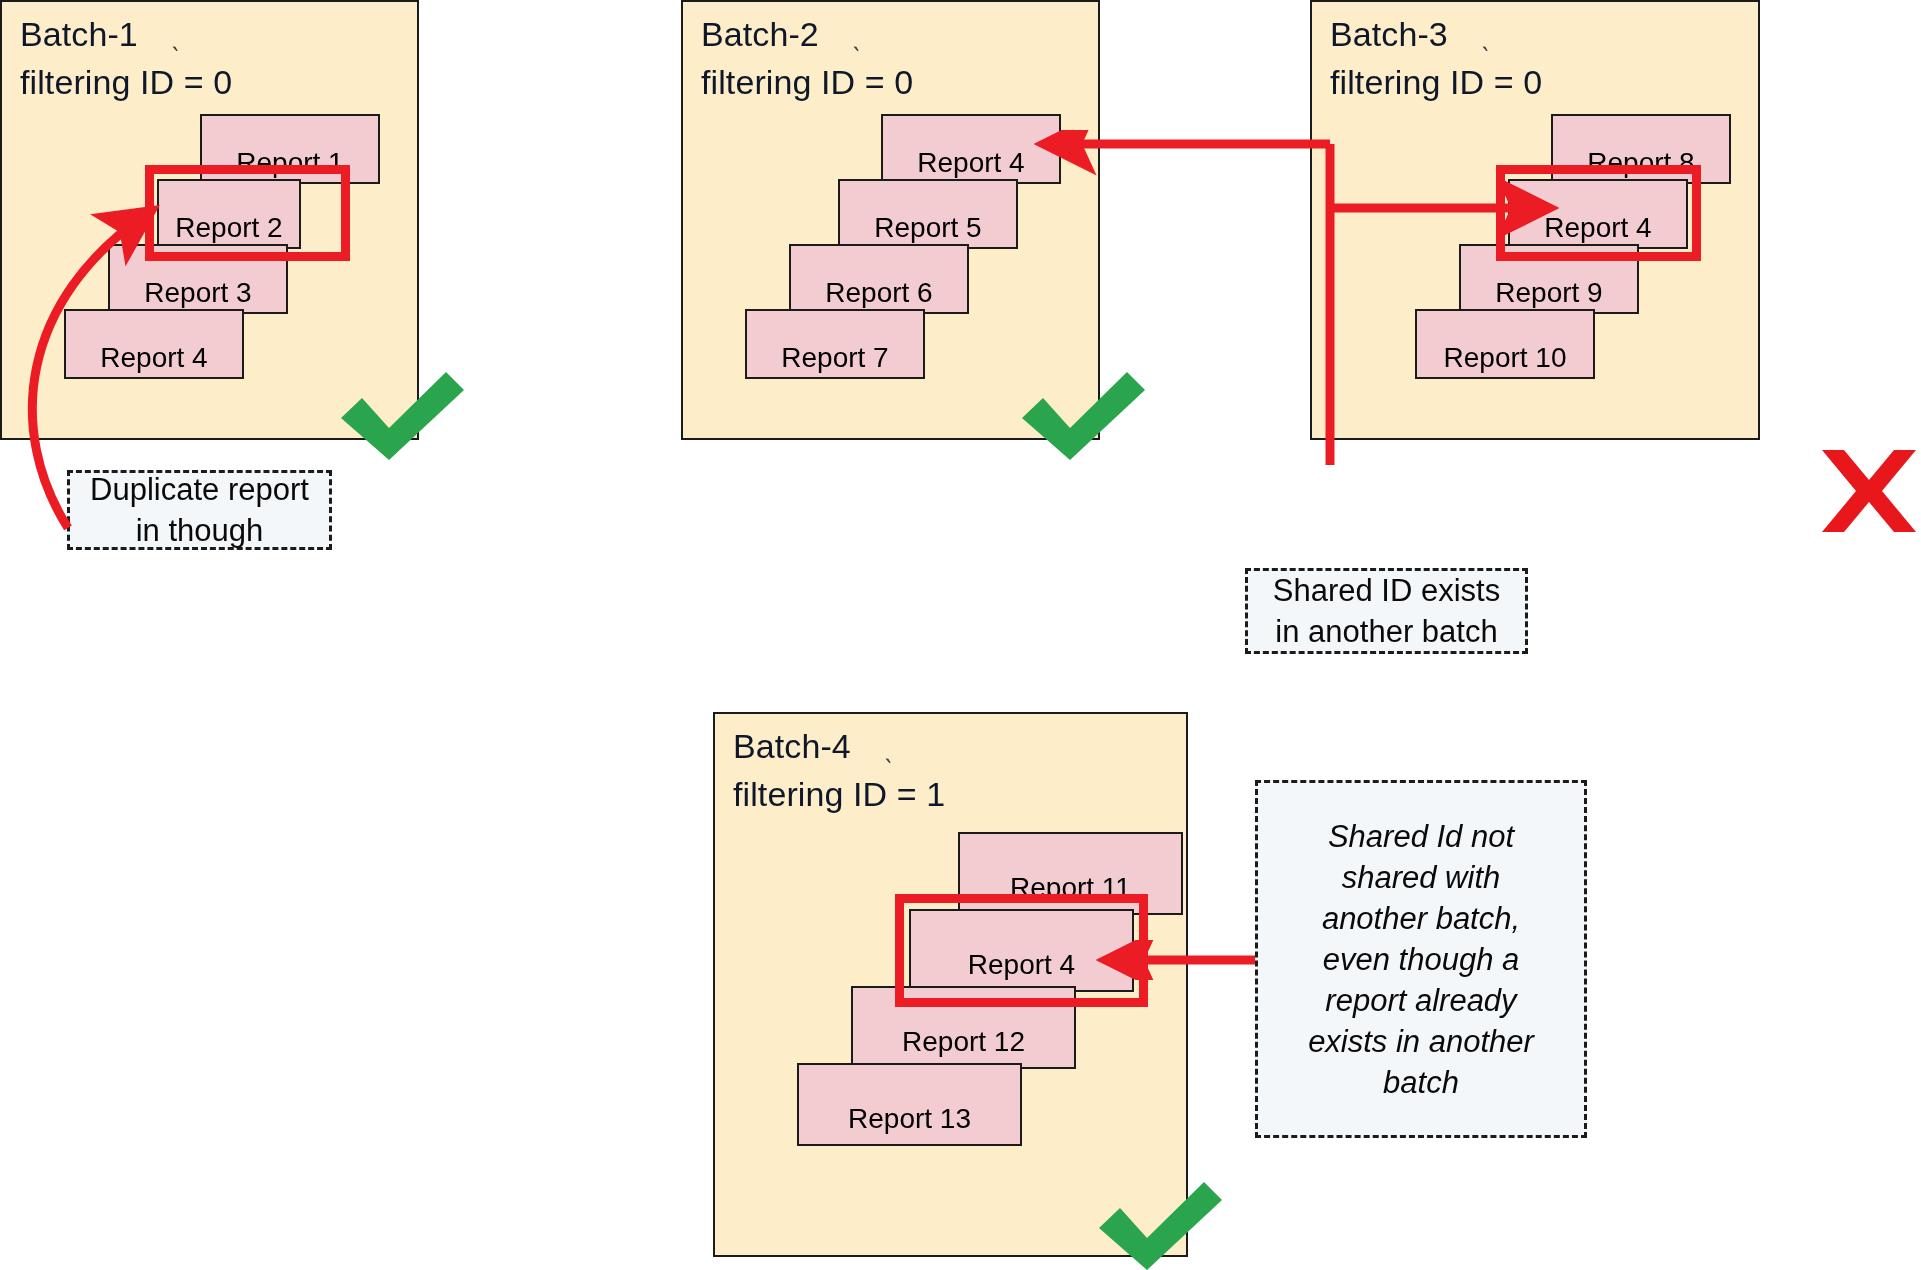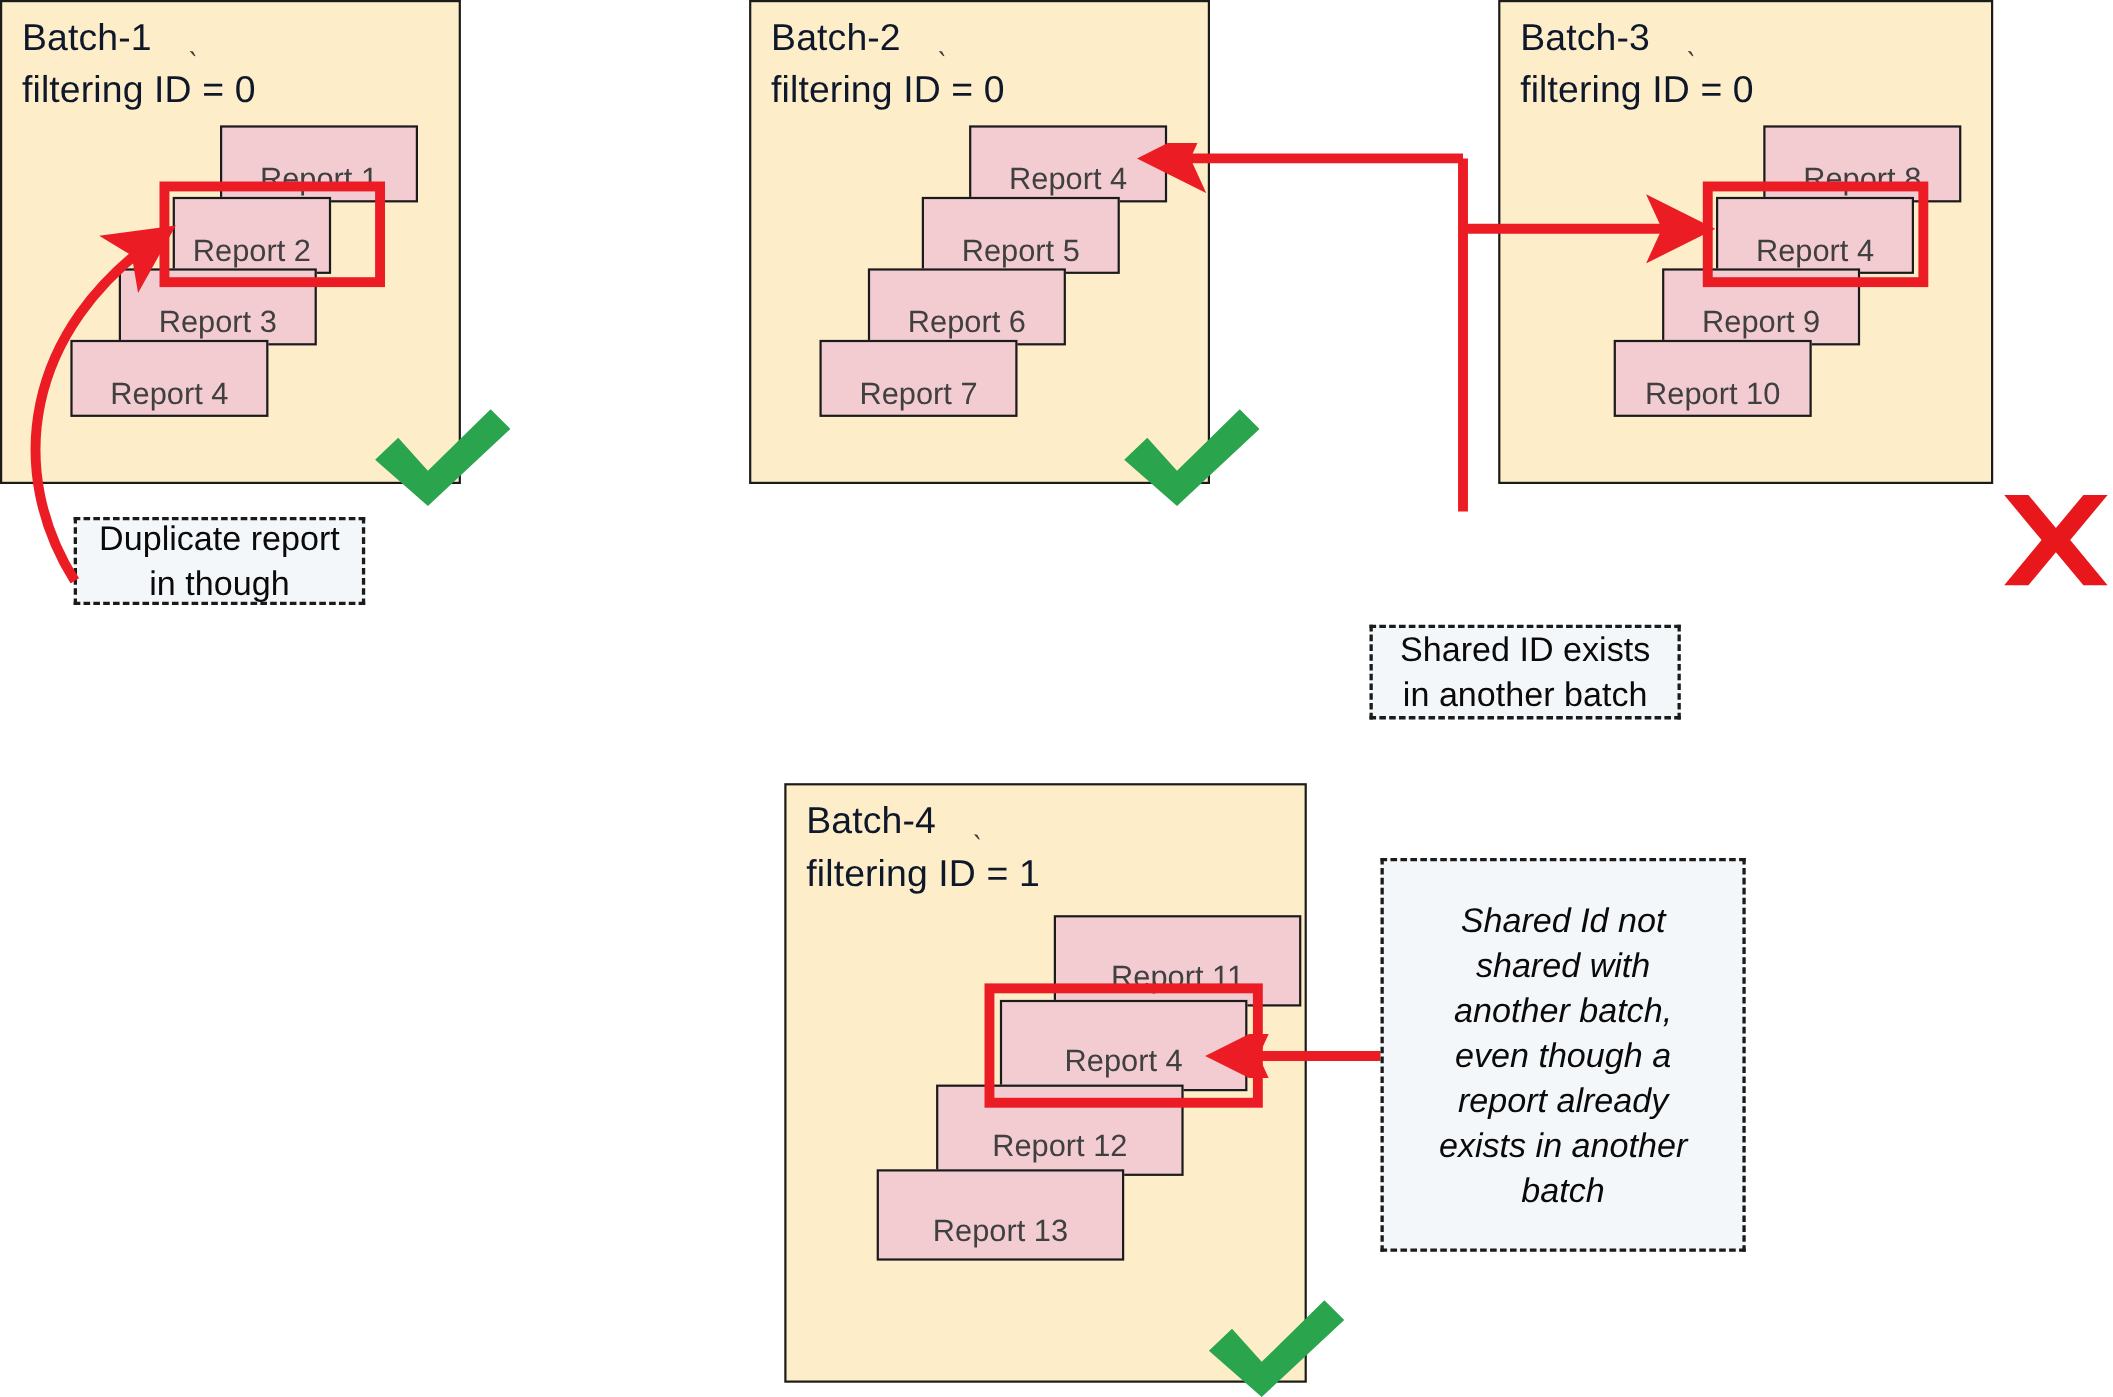--- a/index.html
+++ b/index.html
@@ -7,21 +7,21 @@
        font-family:"Liberation Sans","DejaVu Sans",sans-serif;}
   #stage{position:absolute;left:0;top:0;width:1921px;height:1270px;}
 
   .batch{position:absolute;background:#fdeec9;border:2px solid #1b1b1b;box-sizing:border-box;}
   .batch-title{position:absolute;left:18px;top:8px;font-size:34px;line-height:48px;
                color:#0f172a;white-space:pre;letter-spacing:.1px;}
   .tickmark{position:absolute;font-size:26px;color:#3a3a3a;line-height:1;
             transform:rotate(8deg);}
 
   .report{position:absolute;background:#f3ccd2;border:2px solid #1b1b1b;box-sizing:border-box;
-          display:flex;align-items:center;justify-content:center;font-size:28px;color:#404040;}
+          display:flex;align-items:center;justify-content:center;font-size:28px;color:#000000;}
   .report span{position:relative;top:14px;}
 
   .hl{position:absolute;border:9px solid #ec1c24;box-sizing:border-box;}
 
   .check{position:absolute;}
   .xmark{position:absolute;}
 
   .callout{position:absolute;background:#f4f7fa;border:3px dashed #1b1b1b;box-sizing:border-box;
            display:flex;align-items:center;justify-content:center;text-align:center;
            font-size:31px;line-height:41px;color:#0a0a0a;padding:6px 10px;}
@@ -88,21 +88,21 @@
       </div>
     <div class="report" style="left:62px;top:307px;width:180px;height:70px;">
       <span>Report 7</span>
       </div>
   </div>
 
   <svg class="check" style="left:1019px;top:372px;" width="130" height="90" viewBox="0 0 130 90">
     <polygon points="3,46 24,26 51,56 108,0 126,18 51,88" fill="#2ba44e"></polygon>
   </svg>
 
-  <div class="batch" style="left:1362px;top:0px;width:450px;height:440px;">
+  <div class="batch" style="left:1310px;top:0px;width:450px;height:440px;">
     <div class="batch-title"><span>Batch-3</span><br><span>filtering ID = 0</span></div>
     <div class="tickmark" style="left:168px;top:42px;">`</div>
 
     <div class="report" style="left:239px;top:112px;width:180px;height:70px;">
       <span>Report 8</span>
       </div>
     <div class="report" style="left:196px;top:177px;width:180px;height:70px;">
       <span>Report 4</span>
       </div>
     <div class="report" style="left:147px;top:242px;width:180px;height:70px;">

